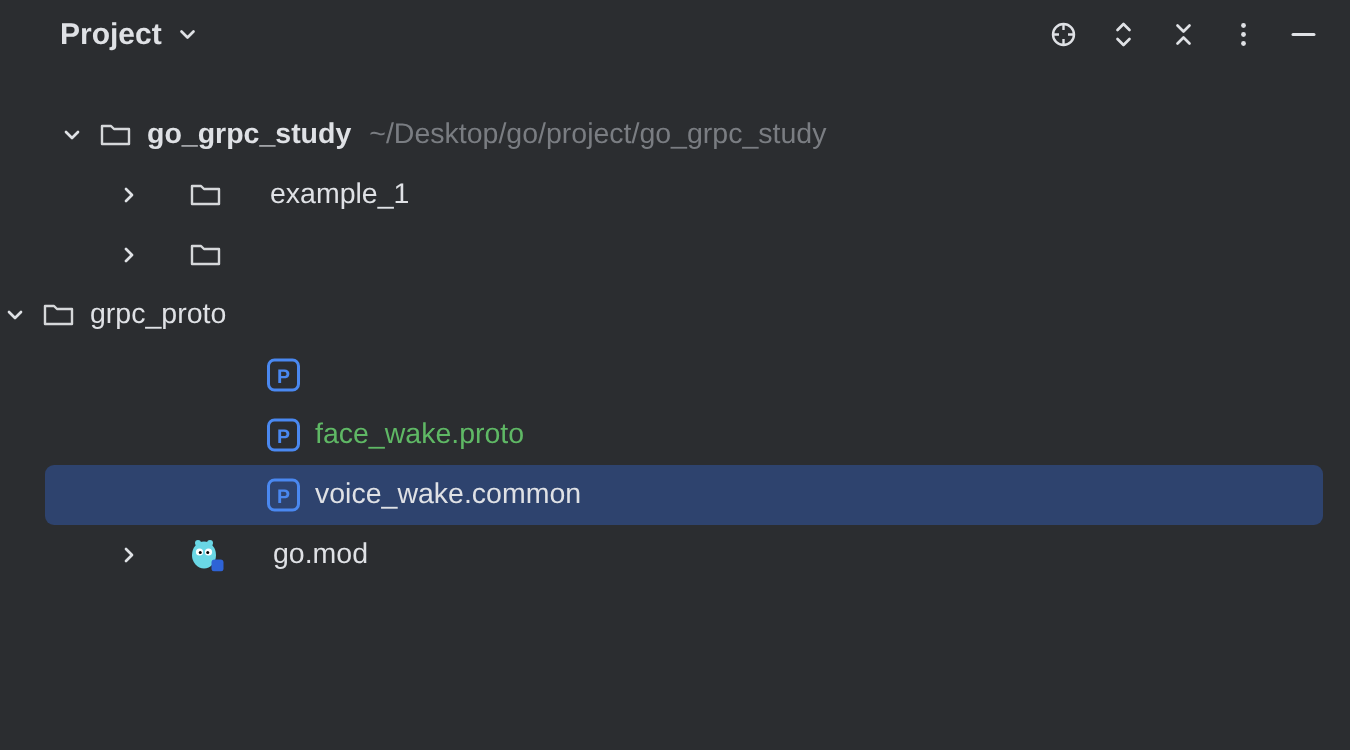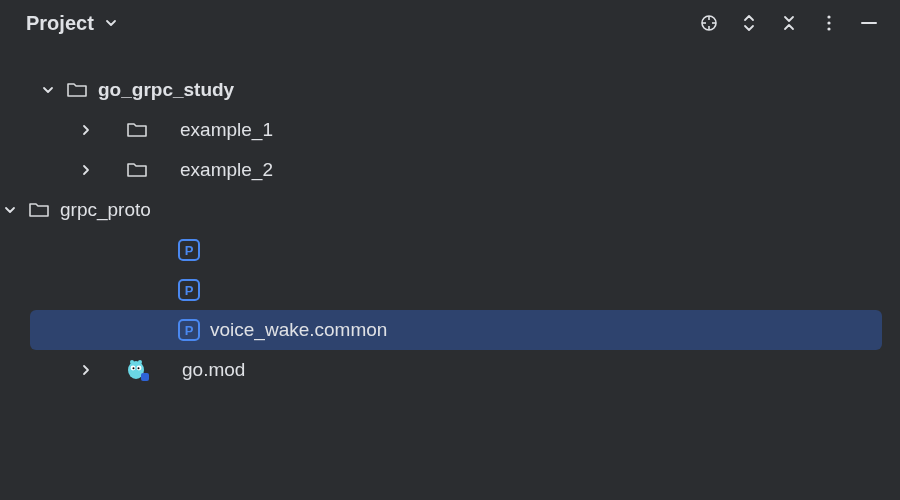--- a/index.html
+++ b/index.html
@@ -22,20 +22,21 @@
     .header-left {
       display: flex;
       align-items: center;
       gap: 6px;
       cursor: pointer;
     }
     .header-title {
       font-weight: 700;
       font-size: 20px;
       color: #dfe1e5;
+      margin-left: 14px;
     }
     .header-right {
       display: flex;
       align-items: center;
       gap: 18px;
     }
     .icon-btn {
       width: 22px;
       height: 22px;
       display: flex;
@@ -172,20 +173,21 @@
       <svg width="14" height="14" viewBox="0 0 14 14">
           <path d="M3 5 L7 9 L11 5" fill="none" stroke="currentColor" stroke-width="1.8" stroke-linecap="round" stroke-linejoin="round"></path>
         </svg>
     </span>
     <span class="node-icon">
       <svg width="22" height="20" viewBox="0 0 22 20">
           <path d="M2 4 L8 4 L10 6 L20 6 L20 16 L2 16 Z" fill="none" stroke="#d6d8da" stroke-width="1.6" stroke-linejoin="round"></path>
         </svg>
     </span>
     <span class="label bold">go_grpc_study</span>
+    <span class="path-hint">~/Desktop/go/project/go_grpc_study</span>
   </div>
 
   <div class="row indent-1">
     <span class="chevron">
       <svg width="14" height="14" viewBox="0 0 14 14">
           <path d="M5 3 L9 7 L5 11" fill="none" stroke="currentColor" stroke-width="1.8" stroke-linecap="round" stroke-linejoin="round"></path>
         </svg>
     </span>
     <span class="node-icon">
       <svg width="22" height="20" viewBox="0 0 22 20">
@@ -199,21 +201,20 @@
     <span class="chevron">
       <svg width="14" height="14" viewBox="0 0 14 14">
           <path d="M5 3 L9 7 L5 11" fill="none" stroke="currentColor" stroke-width="1.8" stroke-linecap="round" stroke-linejoin="round"></path>
         </svg>
     </span>
     <span class="node-icon">
       <svg width="22" height="20" viewBox="0 0 22 20">
           <path d="M2 4 L8 4 L10 6 L20 6 L20 16 L2 16 Z" fill="none" stroke="#d6d8da" stroke-width="1.6" stroke-linejoin="round"></path>
         </svg>
     </span>
-    <span class="label">example_2</span>
   </div>
 
 
   <div class="row indent-2">
     <span class="chevron">
       <svg width="14" height="14" viewBox="0 0 14 14">
           <path d="M3 5 L7 9 L11 5" fill="none" stroke="currentColor" stroke-width="1.8" stroke-linecap="round" stroke-linejoin="round"></path>
         </svg>
     </span>
     <span class="node-icon">
@@ -227,20 +228,21 @@
   <div class="row indent-3">
     <span class="node-icon">
       <span class="proto-badge">P</span>
     </span>
   </div>
 
   <div class="row indent-3">
     <span class="node-icon">
       <span class="proto-badge">P</span>
     </span>
+    <span class="label green">face_wake.proto</span>
   </div>
 
   <div class="row indent-3 selected">
     <span class="node-icon">
       <span class="proto-badge">P</span>
     </span>
     <span class="label">voice_wake.common</span>
   </div>
 
   <div class="row indent-1">

